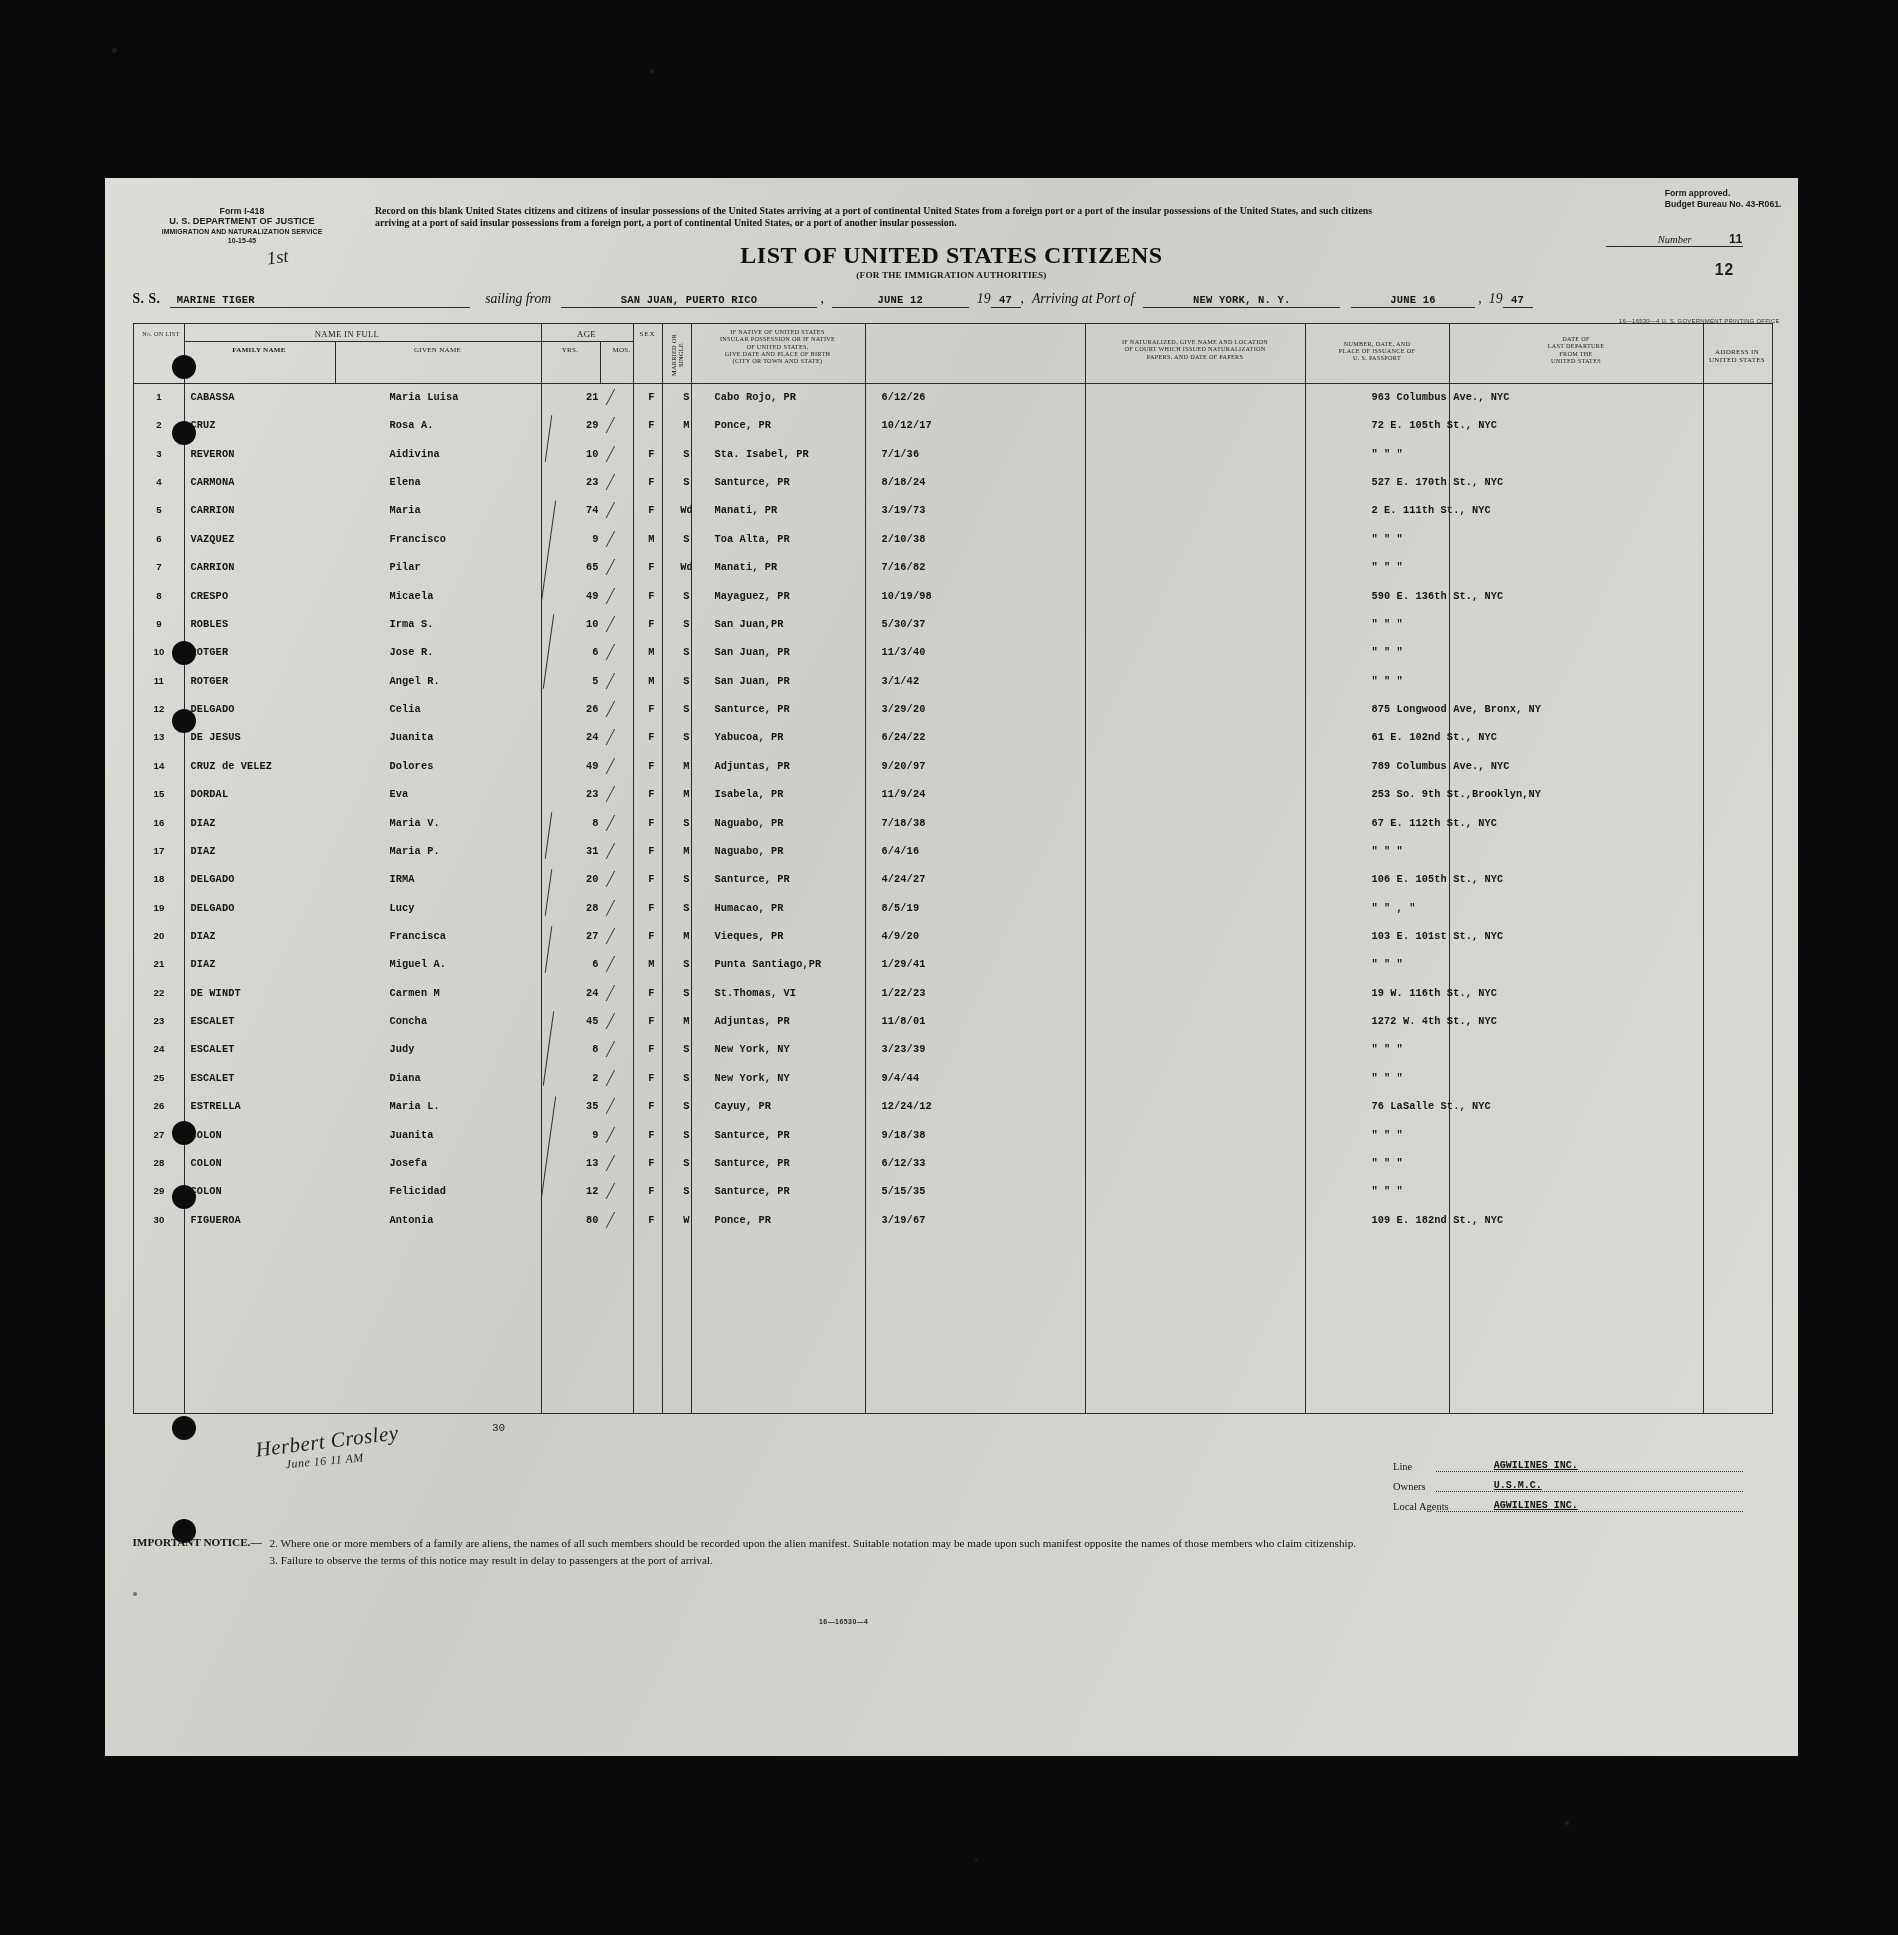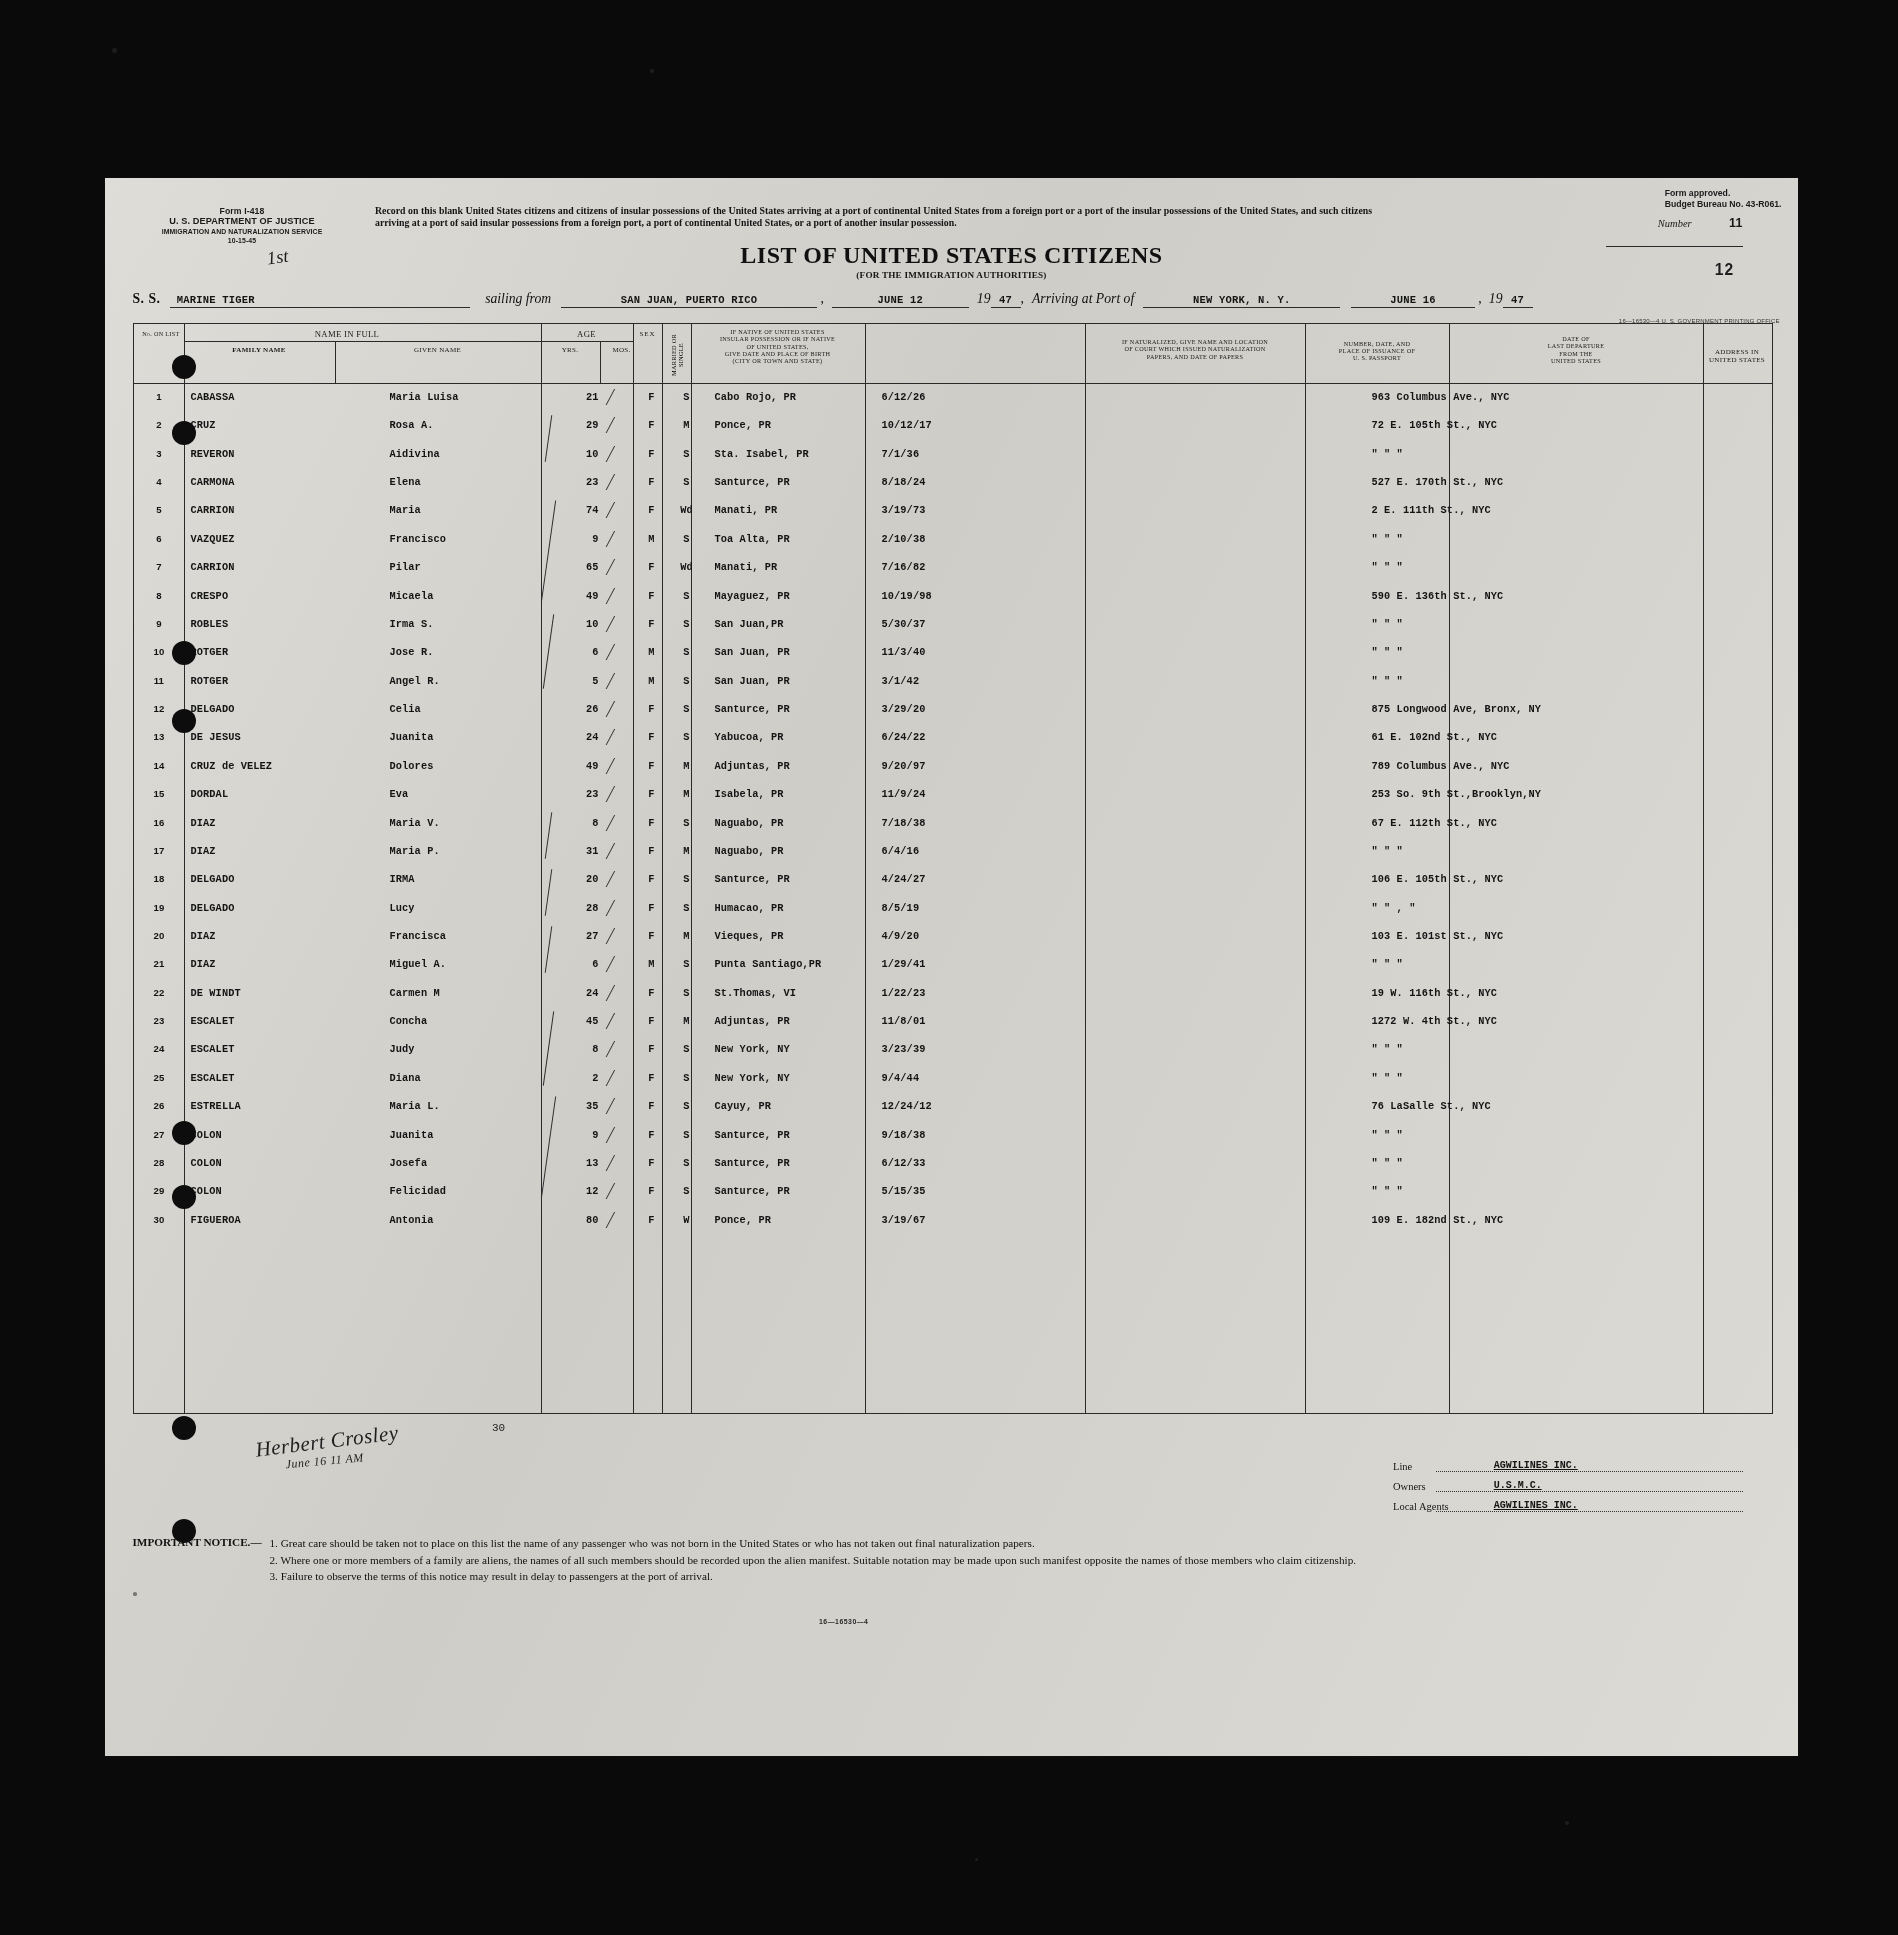--- a/index.html
+++ b/index.html
@@ -104,21 +104,21 @@
     text-align: center;
     font-size: 9.2px;
     letter-spacing: 0.2px;
     color: #161616;
     font-family: "Liberation Serif", serif;
     font-weight: bold;
   }
   .number-line {
     position: absolute;
     right: 55px;
-    top: 38px;
+    top: 54px;
     font-size: 10.5px;
     font-style: italic;
     color: #181818;
   }
   .number-line .num {
     font-style: normal;
     font-family: "Liberation Sans", sans-serif;
     font-weight: bold;
     font-size: 12.4px;
     letter-spacing: 0.5px;
@@ -943,21 +943,20 @@
       <div class="lrow">
         <span class="lk">Local Agents</span>
         <span class="dots"></span>
         <span class="lv">AGWILINES INC.</span>
       </div>
     </div>
 
     <div class="notice">
       <span class="head-inline">IMPORTANT NOTICE.—</span>
       <ol id="notice-host">
-          <li class="first">1. Great care should be taken not to place on this list the name of any passenger who was not born in the United States or who has not taken out final naturalization papers.</li>
           <li>2. Where one or more members of a family are aliens, the names of all such members should be recorded upon the alien manifest.  Suitable notation may be made upon such manifest opposite the names of those members who claim citizenship.</li>
           <li>3. Failure to observe the terms of this notice may result in delay to passengers at the port of arrival.</li>
         </ol>
     </div>
     <div class="footer-code">16—16530—4</div>
 
   </div>
 
   <div class="hole" style="top:355px"></div>
   <div class="hole" style="top:421px"></div>

